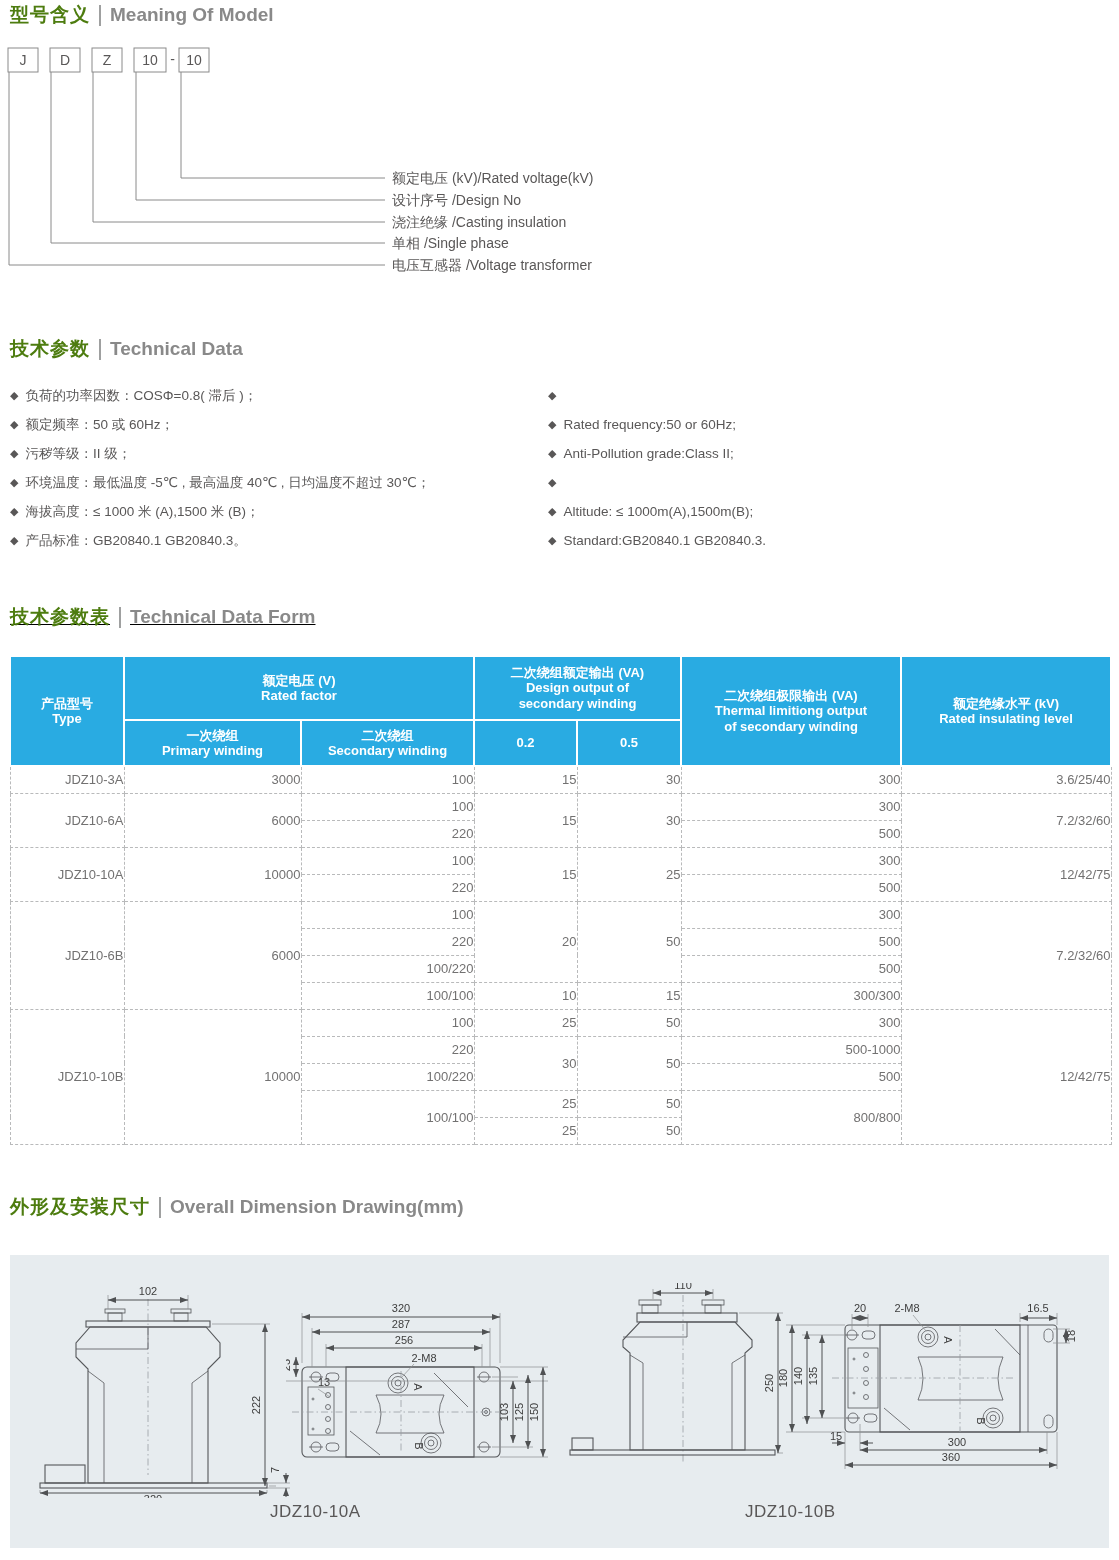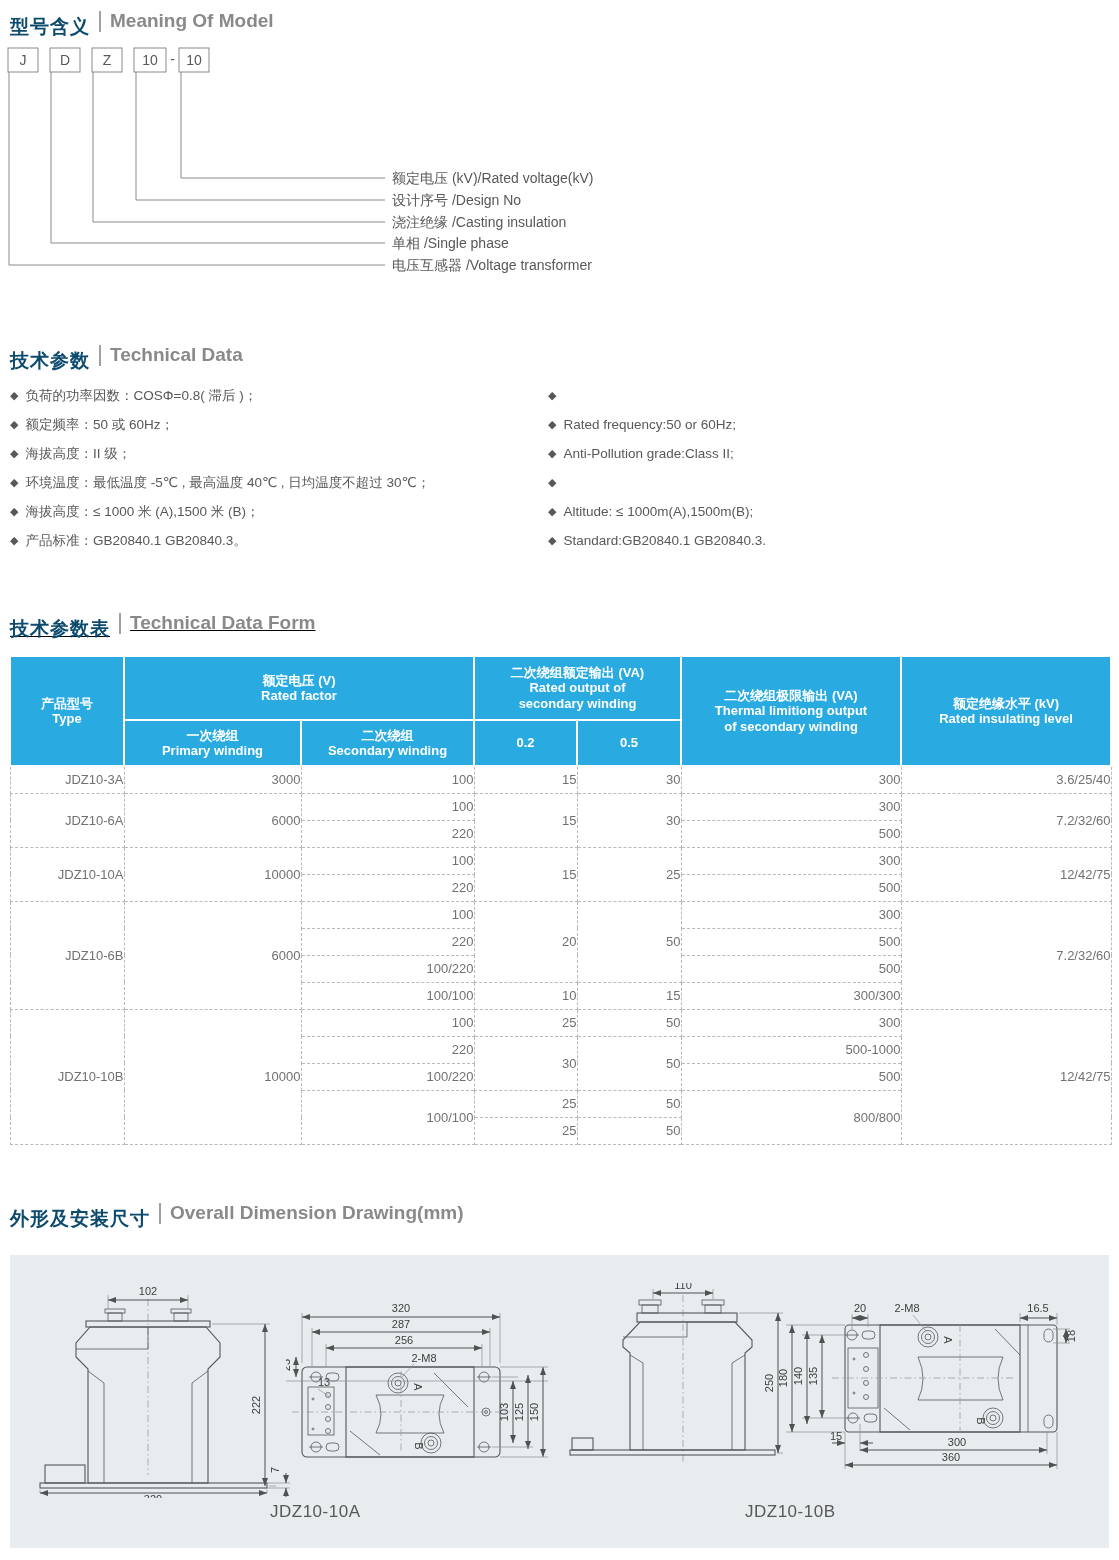--- a/index.html
+++ b/index.html
@@ -2,21 +2,21 @@
 <html><head>
 <meta charset="utf-8">
 <style>
   * { margin:0; padding:0; box-sizing:border-box; }
   html,body { background:#ffffff; }
   body {
     width:1119px; height:1560px; position:relative; overflow:hidden;
     font-family:"Liberation Sans","DejaVu Sans",sans-serif;
   }
   .sec-title { position:absolute; display:flex; align-items:center; }
-  .sec-title .zh { color:#0c4a6e; font-size:19px; font-weight:bold; letter-spacing:1px;margin-top:12px; }
+  .sec-title .zh { color:#4d7c0f; font-size:19px; font-weight:bold; letter-spacing:1px; }
   .sec-title .bar { width:2px; height:21px; background:#9fa0a0; margin:0 9px; }
   .sec-title .en { color:#898989; font-size:19px; font-weight:bold; }
 
   .bullets { position:absolute; top:381px; }
   .bullets .item { display:flex; align-items:flex-start; height:29px; line-height:29px;
     color:#595757; font-size:13.5px; white-space:nowrap; }
   .bullets .diamond { font-size:11px; margin-right:7px; color:#595757; }
   .bullets.left { left:10px; width:535px; }
   .bullets.right { left:548px; width:570px; }
 
@@ -96,21 +96,21 @@
   <div class="item">
       <span class="diamond">◆</span>
       <span>负荷的功率因数：COSΦ=0.8( 滞后 )；</span>
     </div>
   <div class="item">
       <span class="diamond">◆</span>
       <span>额定频率：50 或 60Hz；</span>
     </div>
   <div class="item">
       <span class="diamond">◆</span>
-      <span>海拔高度：II 级；</span>
+      <span>污秽等级：II 级；</span>
     </div>
   <div class="item">
       <span class="diamond">◆</span>
       <span>环境温度：最低温度 -5℃ , 最高温度 40℃ , 日均温度不超过 30℃；</span>
     </div>
   <div class="item">
       <span class="diamond">◆</span>
       <span>海拔高度：≤ 1000 米 (A),1500 米 (B)；</span>
     </div>
   <div class="item">
@@ -165,21 +165,21 @@
       <th rowspan="2">
         <div>产品型号</div>
         <div>Type</div>
       </th>
       <th colspan="2">
         <div>额定电压 (V)</div>
         <div>Rated factor</div>
       </th>
       <th colspan="2">
         <div>二次绕组额定输出 (VA)</div>
-        <div>Rated output of</div>
+        <div>Design output of</div>
         <div>secondary winding</div>
       </th>
       <th rowspan="2">
         <div>二次绕组极限输出 (VA)</div>
         <div>Thermal limitiong output</div>
         <div>of secondary winding</div>
       </th>
       <th rowspan="2">
         <div>额定绝缘水平 (kV)</div>
         <div>Rated insulating level</div>

